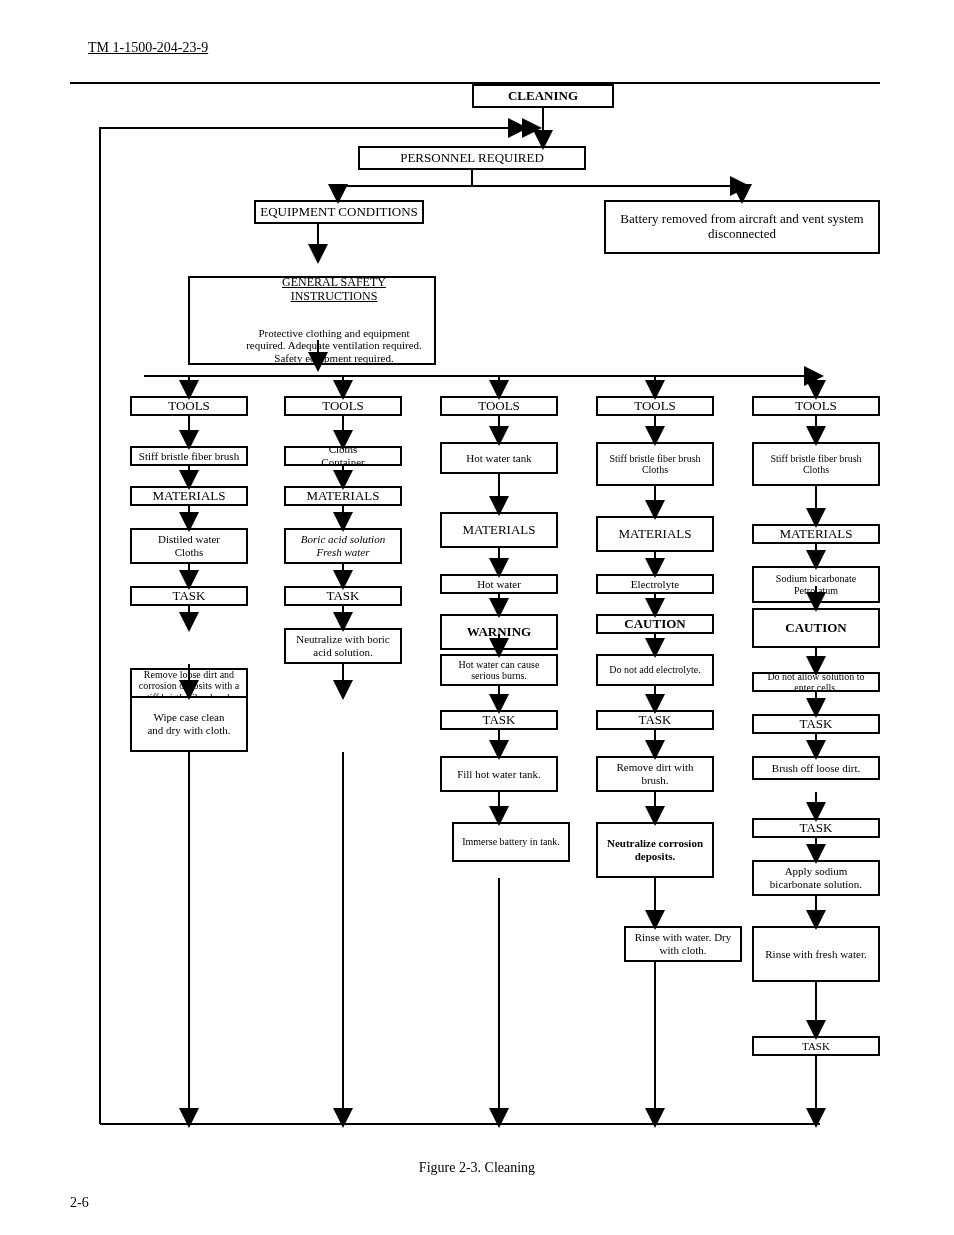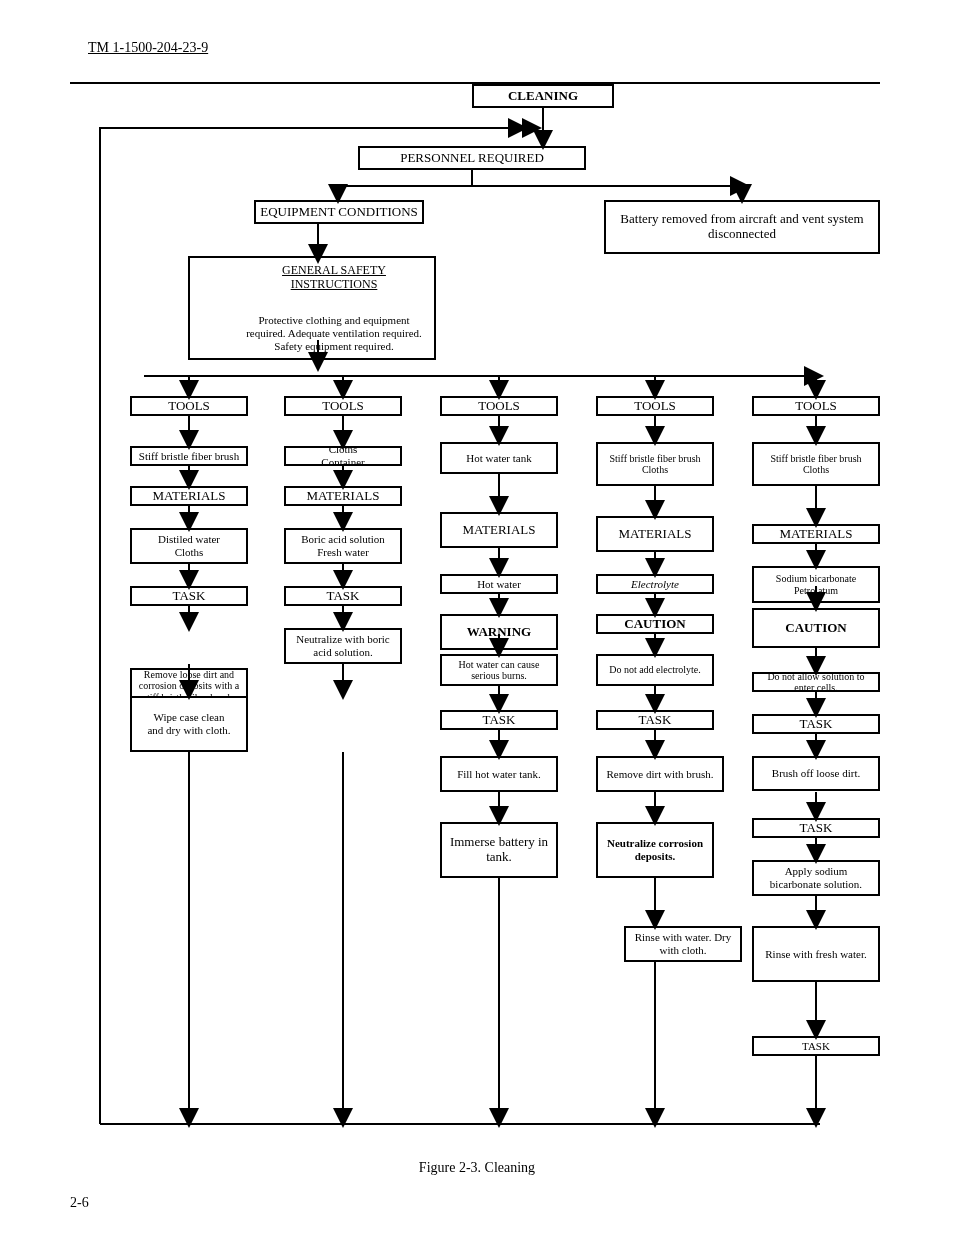--- a/index.html
+++ b/index.html
@@ -15,77 +15,77 @@
 
 <div class="page">
 
   <div class="hdr" style="left:88px;top:40px;"><span class="ul">TM 1-1500-204-23-9</span></div>
   <div class="hdr" style="left:70px;top:82px;width:810px;border-bottom:2px solid #000;height:0;"></div>
 
   <div class="box" style="left:472px;top:84px;width:142px;height:24px;font-weight:bold;">CLEANING</div>
   <div class="box" style="left:358px;top:146px;width:228px;height:24px;">PERSONNEL REQUIRED</div>
   <div class="box" style="left:254px;top:200px;width:170px;height:24px;">EQUIPMENT CONDITIONS</div>
   <div class="box" style="left:604px;top:200px;width:276px;height:54px;">Battery removed from aircraft and vent system disconnected</div>
-  <div class="box" style="left:188px;top:256px;width:248px;height:104px;flex-direction:column;padding-left:48px;">
+  <div class="box" style="left:188px;top:276px;width:248px;height:89px;flex-direction:column;padding-left:48px;">
     <div class="ul" style="font-size:12px;margin-bottom:3px;">GENERAL SAFETY INSTRUCTIONS</div>
     <div style="font-size:11px;margin-top:20px;">Protective clothing and equipment required. Adequate ventilation required. Safety equipment required.</div>
   </div>
 
   <div class="box" style="left:130px;top:396px;width:118px;height:20px;">TOOLS</div>
   <div class="box" style="left:130px;top:446px;width:118px;height:20px;font-size:11px;">Stiff bristle fiber brush</div>
   <div class="box" style="left:130px;top:486px;width:118px;height:20px;">MATERIALS</div>
   <div class="box" style="left:130px;top:528px;width:118px;height:36px;font-size:11px;white-space:pre-line;">Distiled water
 Cloths</div>
   <div class="box" style="left:130px;top:586px;width:118px;height:20px;">TASK</div>
   <div class="box" style="left:130px;top:628px;width:118px;height:36px;font-size:10px;margin-top:40px;">Remove loose dirt and corrosion deposits with a stiff bristle fiber brush.</div>
   <div class="box" style="left:130px;top:696px;width:118px;height:56px;font-size:11px;white-space:pre-line;">Wipe case clean
 and dry with cloth.</div>
 
   <div class="box" style="left:284px;top:396px;width:118px;height:20px;">TOOLS</div>
   <div class="box" style="left:284px;top:446px;width:118px;height:20px;font-size:11px;white-space:pre-line;">Cloths
 Container</div>
   <div class="box" style="left:284px;top:486px;width:118px;height:20px;">MATERIALS</div>
-  <div class="box" style="left:284px;top:528px;width:118px;height:36px;font-size:11px;white-space:pre-line;">Boric acid solution
+  <div class="box" style="left:284px;top:528px;width:118px;height:36px;font-size:11px;white-space:pre-line;font-style:italic;">Boric acid solution
 Fresh water</div>
   <div class="box" style="left:284px;top:586px;width:118px;height:20px;">TASK</div>
   <div class="box" style="left:284px;top:628px;width:118px;height:36px;font-size:11px;">Neutralize with boric acid solution.</div>
 
   <div class="box" style="left:440px;top:396px;width:118px;height:20px;">TOOLS</div>
   <div class="box" style="left:440px;top:442px;width:118px;height:32px;font-size:11px;">Hot water tank</div>
   <div class="box" style="left:440px;top:512px;width:118px;height:36px;">MATERIALS</div>
   <div class="box" style="left:440px;top:574px;width:118px;height:20px;font-size:11px;">Hot water</div>
   <div class="box" style="left:440px;top:614px;width:118px;height:36px;font-weight:bold;">WARNING</div>
   <div class="box" style="left:440px;top:654px;width:118px;height:32px;font-size:10px;">Hot water can cause serious burns.</div>
   <div class="box" style="left:440px;top:710px;width:118px;height:20px;">TASK</div>
   <div class="box" style="left:440px;top:756px;width:118px;height:36px;font-size:11px;">Fill hot water tank.</div>
-  <div class="box" style="left:440px;top:822px;width:118px;height:56px;font-size:13px;">Immerse battery in tank.</div>
+  <div class="box" style="left:452px;top:822px;width:118px;height:40px;font-size:10px;">Immerse battery in tank.</div>
 
   <div class="box" style="left:596px;top:396px;width:118px;height:20px;">TOOLS</div>
   <div class="box" style="left:596px;top:442px;width:118px;height:44px;font-size:10px;white-space:pre-line;">Stiff bristle fiber brush
 Cloths</div>
   <div class="box" style="left:596px;top:516px;width:118px;height:36px;">MATERIALS</div>
-  <div class="box" style="left:596px;top:574px;width:118px;height:20px;font-size:11px;font-style:italic;">Electrolyte</div>
+  <div class="box" style="left:596px;top:574px;width:118px;height:20px;font-size:11px;">Electrolyte</div>
   <div class="box" style="left:596px;top:614px;width:118px;height:20px;font-weight:bold;">CAUTION</div>
   <div class="box" style="left:596px;top:654px;width:118px;height:32px;font-size:10px;">Do not add electrolyte.</div>
   <div class="box" style="left:596px;top:710px;width:118px;height:20px;">TASK</div>
-  <div class="box" style="left:596px;top:756px;width:128px;height:36px;font-size:11px;">Remove dirt with brush.</div>
+  <div class="box" style="left:596px;top:756px;width:118px;height:36px;font-size:11px;">Remove dirt with brush.</div>
   <div class="box" style="left:596px;top:822px;width:118px;height:56px;font-size:11px;font-weight:bold;">Neutralize corrosion deposits.</div>
   <div class="box" style="left:624px;top:926px;width:118px;height:36px;font-size:11px;">Rinse with water.
 Dry with cloth.</div>
 
   <div class="box" style="left:752px;top:396px;width:128px;height:20px;">TOOLS</div>
   <div class="box" style="left:752px;top:442px;width:128px;height:44px;font-size:10px;white-space:pre-line;">Stiff bristle fiber brush
 Cloths</div>
   <div class="box" style="left:752px;top:524px;width:128px;height:20px;">MATERIALS</div>
   <div class="box" style="left:752px;top:566px;width:128px;height:37px;font-size:10px;white-space:pre-line;">Sodium bicarbonate
 Petrolatum</div>
   <div class="box" style="left:752px;top:608px;width:128px;height:40px;font-weight:bold;">CAUTION</div>
   <div class="box" style="left:752px;top:672px;width:128px;height:20px;font-size:10px;">Do not allow solution to enter cells.</div>
   <div class="box" style="left:752px;top:714px;width:128px;height:20px;">TASK</div>
-  <div class="box" style="left:752px;top:756px;width:128px;height:35px;font-size:11px;">Brush off loose dirt.</div>
+  <div class="box" style="left:752px;top:756px;width:128px;height:24px;font-size:11px;">Brush off loose dirt.</div>
   <div class="box" style="left:752px;top:818px;width:128px;height:20px;">TASK</div>
   <div class="box" style="left:752px;top:860px;width:128px;height:36px;font-size:11px;">Apply sodium bicarbonate solution.</div>
   <div class="box" style="left:752px;top:926px;width:128px;height:56px;font-size:11px;">Rinse with fresh water.</div>
   <div class="box" style="left:752px;top:1036px;width:128px;height:20px;font-size:11px;">TASK</div>
 
   <svg class="arrows" width="954" height="1235">
     <defs>
       <marker id="ah" markerWidth="10" markerHeight="10" refX="6" refY="5" orient="auto">
         <path d="M0,0 L10,5 L0,10 Z" fill="#000"></path>
       </marker>

